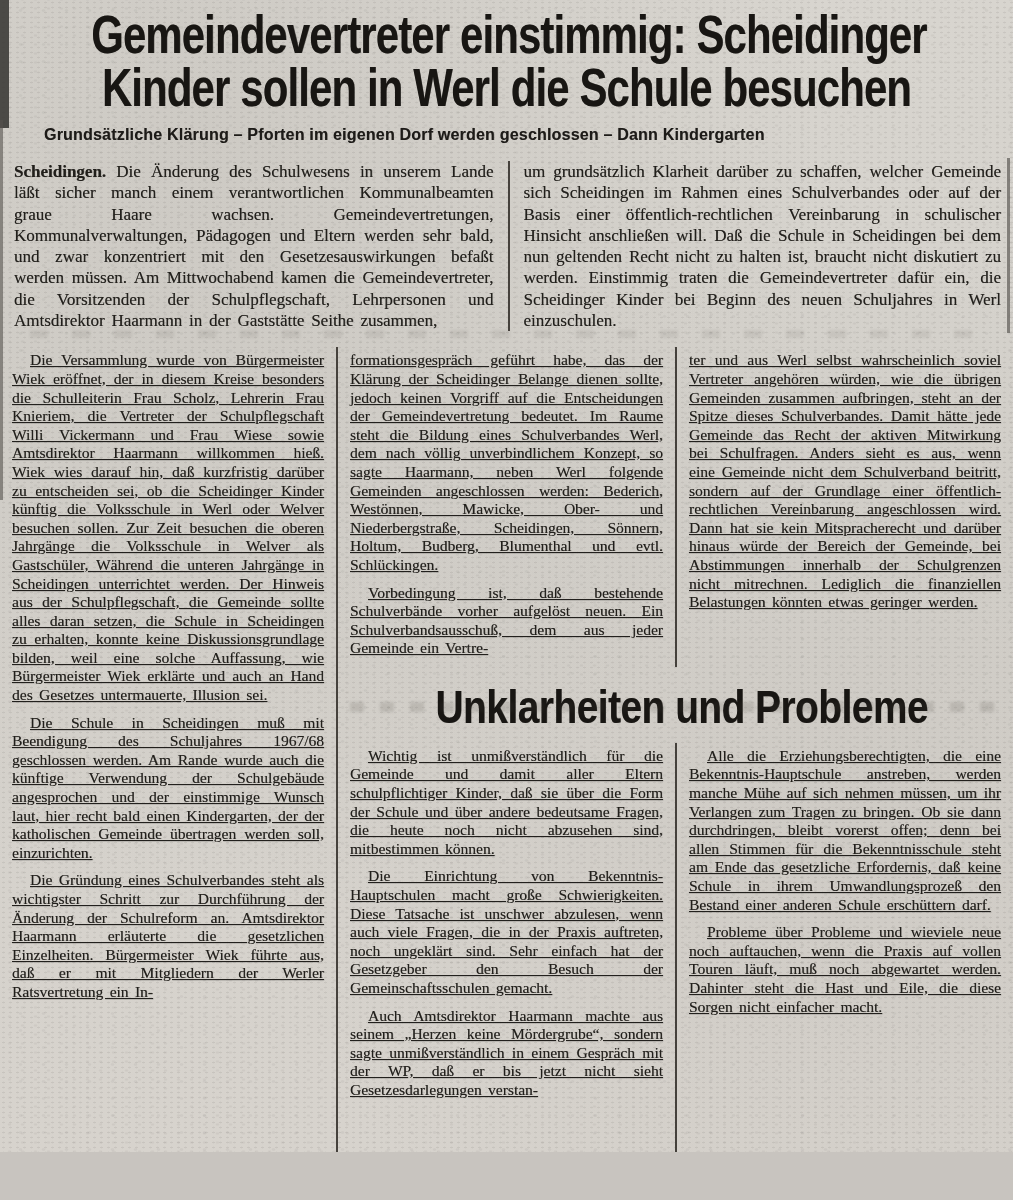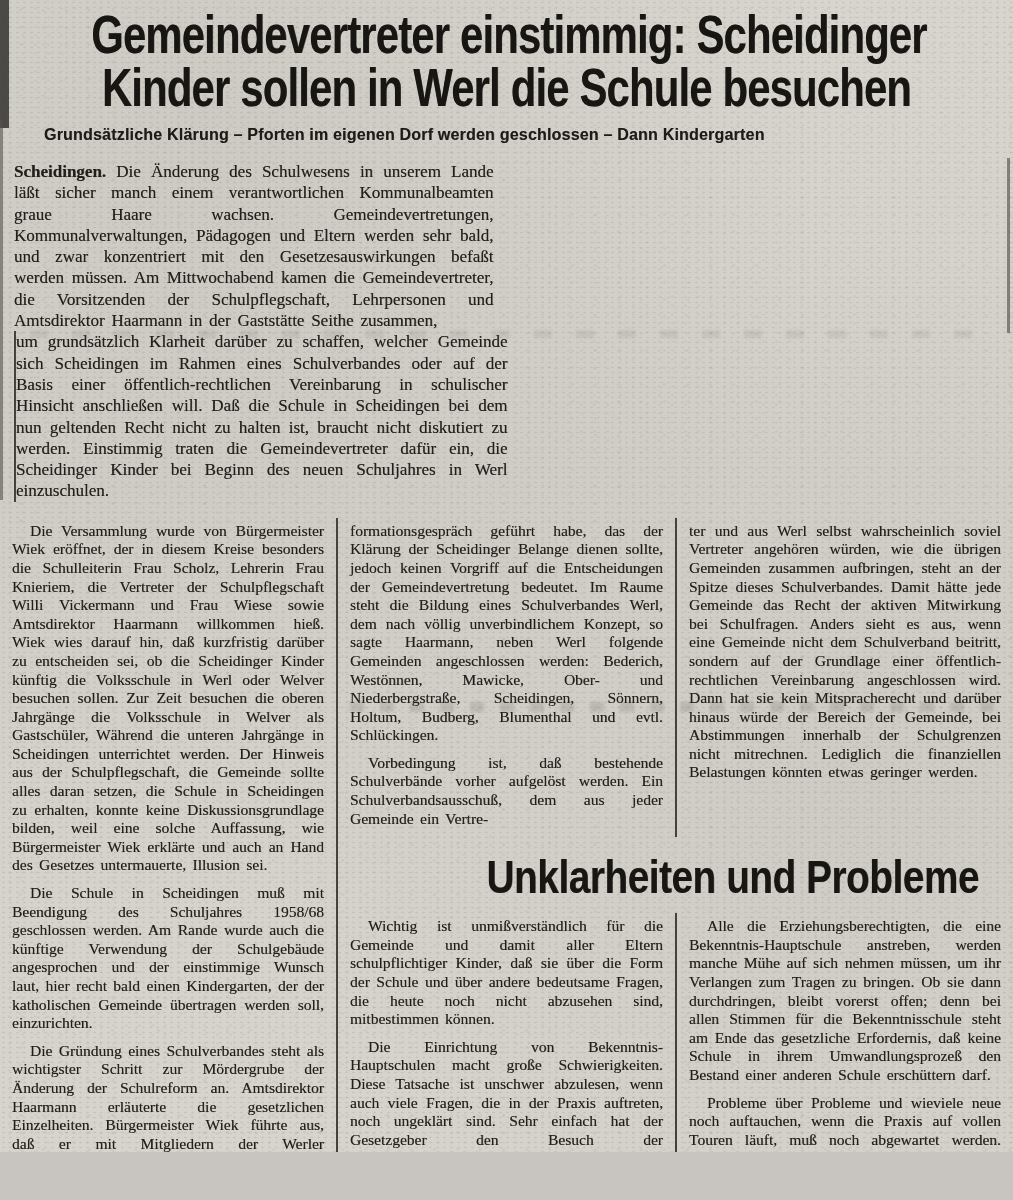--- a/index.html
+++ b/index.html
@@ -44,39 +44,39 @@
   
   .news-text {
     font-size:15.5px; line-height:18.6px; text-align:justify;
     word-spacing:2.5px; color:#211f1b;
     text-shadow:0.3px 0.3px 0.35px rgba(30,28,25,0.5);
   }
   .news-text p { margin:0 0 9px 0; text-indent:18px; }
   .news-text p.no-indent { text-indent:0; }
 
   
-  .lead { position:relative; display:flex; margin:14px 12px 0 14px; z-index:1;flex-direction:column; }
+  .lead { position:relative; display:flex; margin:14px 12px 0 14px; z-index:1; }
   .lead-col { width:50%; font-size:17px; line-height:21.3px; }
   .lead-col-1 { padding-right:14px; }
-  .lead-col-2 { border-left:2px solid #45413c; }
+  .lead-col-2 { border-left:2px solid #45413c; padding-left:14px; }
   .dateline { font-weight:bold; }
 
   
   .body-grid {
     position:relative; z-index:1;
     display:grid; grid-template-columns:338px 337px 338px;
     grid-template-rows:auto auto 1fr;
-    margin:16px 0 16px 0; height:842px; overflow:hidden;
+    margin:16px 0 16px 0; height:842px; overflow:hidden;text-decoration:underline;
   }
   .cell { padding:4px 12px 0 12px; }
   .col-left   { grid-column:1; grid-row:1 / span 3; border-right:2px solid #45413c; }
   .sec1-mid   { grid-column:2; grid-row:1; }
   .sec1-right { grid-column:3; grid-row:1; border-left:2px solid #45413c; }
   .sec2-headline {
-    grid-column:2 / span 2; grid-row:2; text-align:right; padding:16px 0 12px 12px;
+    grid-column:2 / span 2; grid-row:2; text-align:center; padding:16px 0 12px 12px;
   }
   .sec2-headline .headline2 {
     display:inline-block; font-family:"Liberation Sans", sans-serif; font-weight:bold;
     font-size:44px; line-height:48px; white-space:nowrap;
     transform:scale(0.88,1.04); letter-spacing:-0.5px; color:#181613;
     text-shadow:0.4px 0.4px 0.6px rgba(25,23,20,0.55);
   }
   .sec2-left  { grid-column:2; grid-row:3; }
   .sec2-right { grid-column:3; grid-row:3; border-left:2px solid #45413c; }
 
@@ -121,27 +121,27 @@
     </div>
     <div class="lead-col lead-col-2">
       <span>um grundsätzlich Klarheit darüber zu schaffen, welcher Gemeinde sich Scheidingen im Rahmen eines Schulverbandes oder auf der Basis einer öffentlich-rechtlichen Vereinbarung in schulischer Hinsicht anschließen will. Daß die Schule in Scheidingen bei dem nun geltenden Recht nicht zu halten ist, braucht nicht diskutiert zu werden. Einstimmig traten die Gemeindevertreter dafür ein, die Scheidinger Kinder bei Beginn des neuen Schuljahres in Werl einzuschulen.</span>
     </div>
   </section>
 
   <section class="body-grid">
 
     <div class="cell col-left news-text">
       <p>Die Versammlung wurde von Bürgermeister Wiek eröffnet, der in diesem Kreise besonders die Schulleiterin Frau Scholz, Lehrerin Frau Knieriem, die Vertreter der Schulpflegschaft Willi Vickermann und Frau Wiese sowie Amtsdirektor Haarmann willkommen hieß. Wiek wies darauf hin, daß kurzfristig darüber zu entscheiden sei, ob die Scheidinger Kinder künftig die Volksschule in Werl oder Welver besuchen sollen. Zur Zeit besuchen die oberen Jahrgänge die Volksschule in Welver als Gastschüler, Während die unteren Jahrgänge in Scheidingen unterrichtet werden. Der Hinweis aus der Schulpflegschaft, die Gemeinde sollte alles daran setzen, die Schule in Scheidingen zu erhalten, konnte keine Diskussionsgrundlage bilden, weil eine solche Auffassung, wie Bürgermeister Wiek erklärte und auch an Hand des Gesetzes untermauerte, Illusion sei.</p>
-      <p>Die Schule in Scheidingen muß mit Beendigung des Schuljahres 1958/68 geschlossen werden. Am Rande wurde auch die künftige Verwendung der Schulgebäude angesprochen und der einstimmige Wunsch laut, hier recht bald einen Kindergarten, der der katholischen Gemeinde übertragen werden soll, einzurichten.</p>
-      <p>Die Gründung eines Schulverbandes steht als wichtigster Schritt zur Mördergrube der Änderung der Schulreform an. Amtsdirektor Haarmann erläuterte die gesetzlichen Einzelheiten. Bürgermeister Wiek führte aus, daß er mit Mitgliedern der Werler Ratsvertretung ein In-</p>
+      <p>Die Schule in Scheidingen muß mit Beendigung des Schuljahres 1967/68 geschlossen werden. Am Rande wurde auch die künftige Verwendung der Schulgebäude angesprochen und der einstimmige Wunsch laut, hier recht bald einen Kindergarten, der der katholischen Gemeinde übertragen werden soll, einzurichten.</p>
+      <p>Die Gründung eines Schulverbandes steht als wichtigster Schritt zur Durchführung der Änderung der Schulreform an. Amtsdirektor Haarmann erläuterte die gesetzlichen Einzelheiten. Bürgermeister Wiek führte aus, daß er mit Mitgliedern der Werler Ratsvertretung ein In-</p>
     </div>
 
     <div class="cell sec1-mid news-text">
       <p class="no-indent">formationsgespräch geführt habe, das der Klärung der Scheidinger Belange dienen sollte, jedoch keinen Vorgriff auf die Entscheidungen der Gemeindevertretung bedeutet. Im Raume steht die Bildung eines Schulverbandes Werl, dem nach völlig unverbindlichem Konzept, so sagte Haarmann, neben Werl folgende Gemeinden angeschlossen werden: Bederich, Westönnen, Mawicke, Ober- und Niederbergstraße, Scheidingen, Sönnern, Holtum, Budberg, Blumenthal und evtl. Schlückingen.</p>
-      <p>Vorbedingung ist, daß bestehende Schulverbände vorher aufgelöst werden. Ein Schulverbandsausschuß, dem aus jeder Gemeinde ein Vertre-</p>
+      <p>Vorbedingung ist, daß bestehende Schulverbände vorher aufgelöst neuen. Ein Schulverbandsausschuß, dem aus jeder Gemeinde ein Vertre-</p>
     </div>
 
     <div class="cell sec1-right news-text">
       <p class="no-indent">ter und aus Werl selbst wahrscheinlich soviel Vertreter angehören würden, wie die übrigen Gemeinden zusammen aufbringen, steht an der Spitze dieses Schulverbandes. Damit hätte jede Gemeinde das Recht der aktiven Mitwirkung bei Schulfragen. Anders sieht es aus, wenn eine Gemeinde nicht dem Schulverband beitritt, sondern auf der Grundlage einer öffentlich-rechtlichen Vereinbarung angeschlossen wird. Dann hat sie kein Mitspracherecht und darüber hinaus würde der Bereich der Gemeinde, bei Abstimmungen innerhalb der Schulgrenzen nicht mitrechnen. Lediglich die finanziellen Belastungen könnten etwas geringer werden.</p>
     </div>
 
     <div class="sec2-headline">
       <span class="headline2">Unklarheiten und Probleme</span>
     </div>
 

